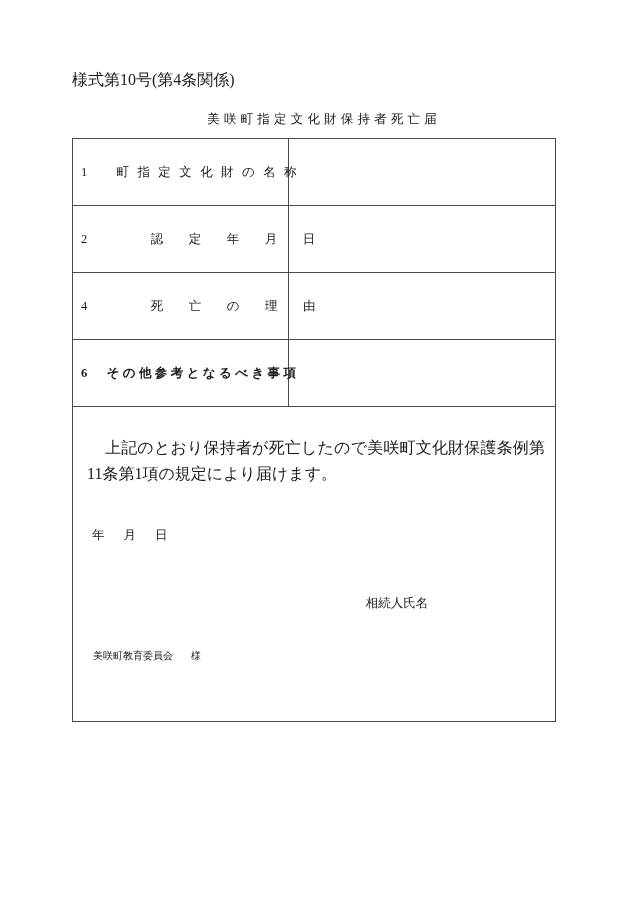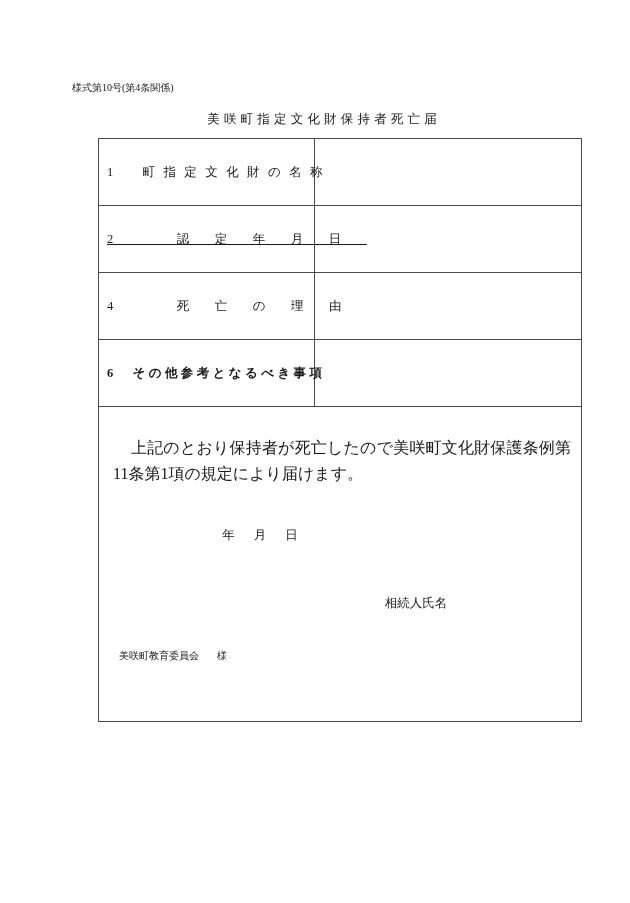--- a/index.html
+++ b/index.html
@@ -18,22 +18,22 @@
 
   .page {
     position: absolute;
     inset: 0;
   }
 
   
   .form-number {
     position: absolute;
     left: 72px;
-    top: 80px;
-    font-size: 10px;
+    top: 72px;
+    font-size: 16px;
     line-height: 16px;
     letter-spacing: 0px;
     white-space: nowrap;
   }
 
   
   .doc-title {
     position: absolute;
     left: 0;
     right: 0;
@@ -48,21 +48,20 @@
   }
 
   
   .form-table {
     position: absolute;
     left: 72px;
     top: 138px;
     width: 483px;
     border-collapse: collapse;
     table-layout: fixed;
-    margin-left: 26px;
   }
   .form-table td {
     border: 1px solid #4a4a4a;
     padding: 0;
     vertical-align: middle;
   }
   .form-table td.label-cell {
     width: 215px;
     height: 66px;
   }
@@ -71,21 +70,21 @@
   }
   .row-label {
     font-size: 12.5px;
     line-height: 18px;
     padding: 0 8px 0 8px;
     white-space: nowrap;
     display: block;
   }
   
   .sp-1 { letter-spacing: 8.4px; }
-  .sp-2 { letter-spacing: 25.5px; text-decoration: underline; }
+  .sp-2 { letter-spacing: 25.5px; }
   .sp-3 { letter-spacing: 20.6px; }
   .sp-4 { letter-spacing: 25.5px; }
   .sp-6 { letter-spacing: 3.4px; font-weight: bold; }
 
   
   td.statement-cell {
     height: 314px;
     vertical-align: top;
     position: relative;
   }
@@ -101,31 +100,30 @@
     font-size: 16px;
     line-height: 26px;
     text-indent: 18px;
     text-align: justify;
   }
   .date-line {
     position: absolute;
     left: 0;
     top: 120px;
     width: 100%;
-    text-align: center;
     font-size: 12.5px;
     letter-spacing: 19px;
     text-indent: 19px;
     padding-right: 160px;
     box-sizing: border-box;
     white-space: nowrap;
   }
   .heir-line {
     position: absolute;
-    left: 6px;
+    left: 13px;
     top: 188px;
     width: 100%;
     text-align: center;
     font-size: 12.5px;
     padding-left: 140px;
     box-sizing: border-box;
     white-space: nowrap;
   }
   .addressee-line {
     position: absolute;

